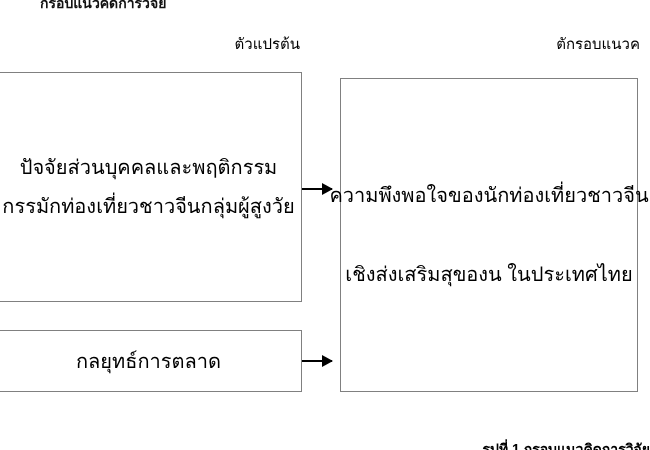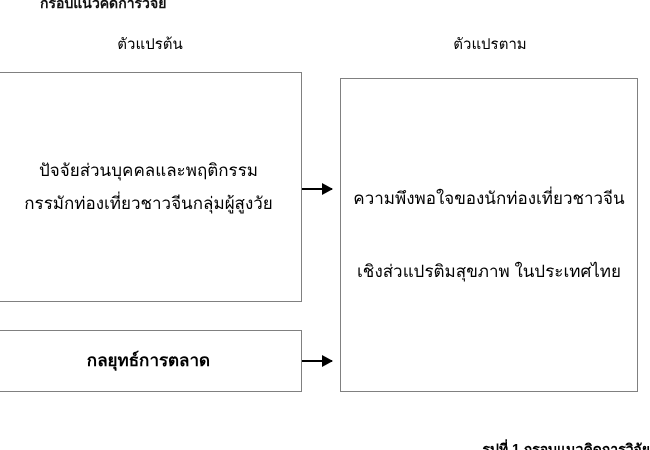--- a/index.html
+++ b/index.html
@@ -24,21 +24,21 @@
     font-size: 14px;
     font-weight: bold;
     color: #111;
     letter-spacing: 0px;
     white-space: nowrap;
   }
 
   .col-label {
     position: absolute;
     font-size: 15px;
-    text-align: center;
+    text-align: right;
     white-space: nowrap;
   }
   .col-label.left  { left: 0px;   top: 32px; width: 300px; }
   .col-label.right { left: 340px; top: 32px; width: 300px; }
 
   .box {
     position: absolute;
     border: 1px solid #808080;
     background: #ffffff;
     box-sizing: border-box;
@@ -67,26 +67,26 @@
   
   .box-dependent {
     left: 340px;
     top: 78px;
     width: 298px;
     height: 314px;
     gap: 40px;
   }
 
   .line {
-    font-size: 17px;
+    font-size: 20px;
     line-height: 1.95;
     text-align: center;
     white-space: nowrap;
   }
-  .box-strategy .line { line-height: 1.2; font-weight: bold; }
+  .box-strategy .line { line-height: 1.2; }
 
   
   .arrow {
     position: absolute;
     height: 2px;
     background: #000000;
   }
   .arrow::after {
     content: "";
     position: absolute;
@@ -112,32 +112,32 @@
     white-space: nowrap;
   }
 </style>
 </head>
 <body>
 
 <div class="top-heading">กรอบแนวคิดการวิจัย</div>
 
 <div class="col-label left">ตัวแปรต้น</div>
 
-<div class="col-label right">ตัวแปรตาม</div>
+<div class="col-label right">ตักรอบแนวค</div>
 
 <div class="box box-independent">
   <div class="line">ปัจจัยส่วนบุคคลและพฤติกรรม</div>
   <div class="line">กรรมักท่องเที่ยวชาวจีนกลุ่มผู้สูงวัย</div>
 </div>
 
 <div class="box box-strategy">
   <div class="line">กลยุทธ์การตลาด</div>
 </div>
 
 <div class="box box-dependent">
   <div class="line">ความพึงพอใจของนักท่องเที่ยวชาวจีน</div>
-  <div class="line">เชิงส่วแปรติมสุขภาพ ในประเทศไทย</div>
+  <div class="line">เชิงส่งเสริมสุของน ในประเทศไทย</div>
 </div>
 
 <div class="arrow arrow-1"></div>
 <div class="arrow arrow-2"></div>
 
 <div class="caption">รูปที่ 1 กรอบแนวคิดการวิจัย</div>
 
 </body></html>

